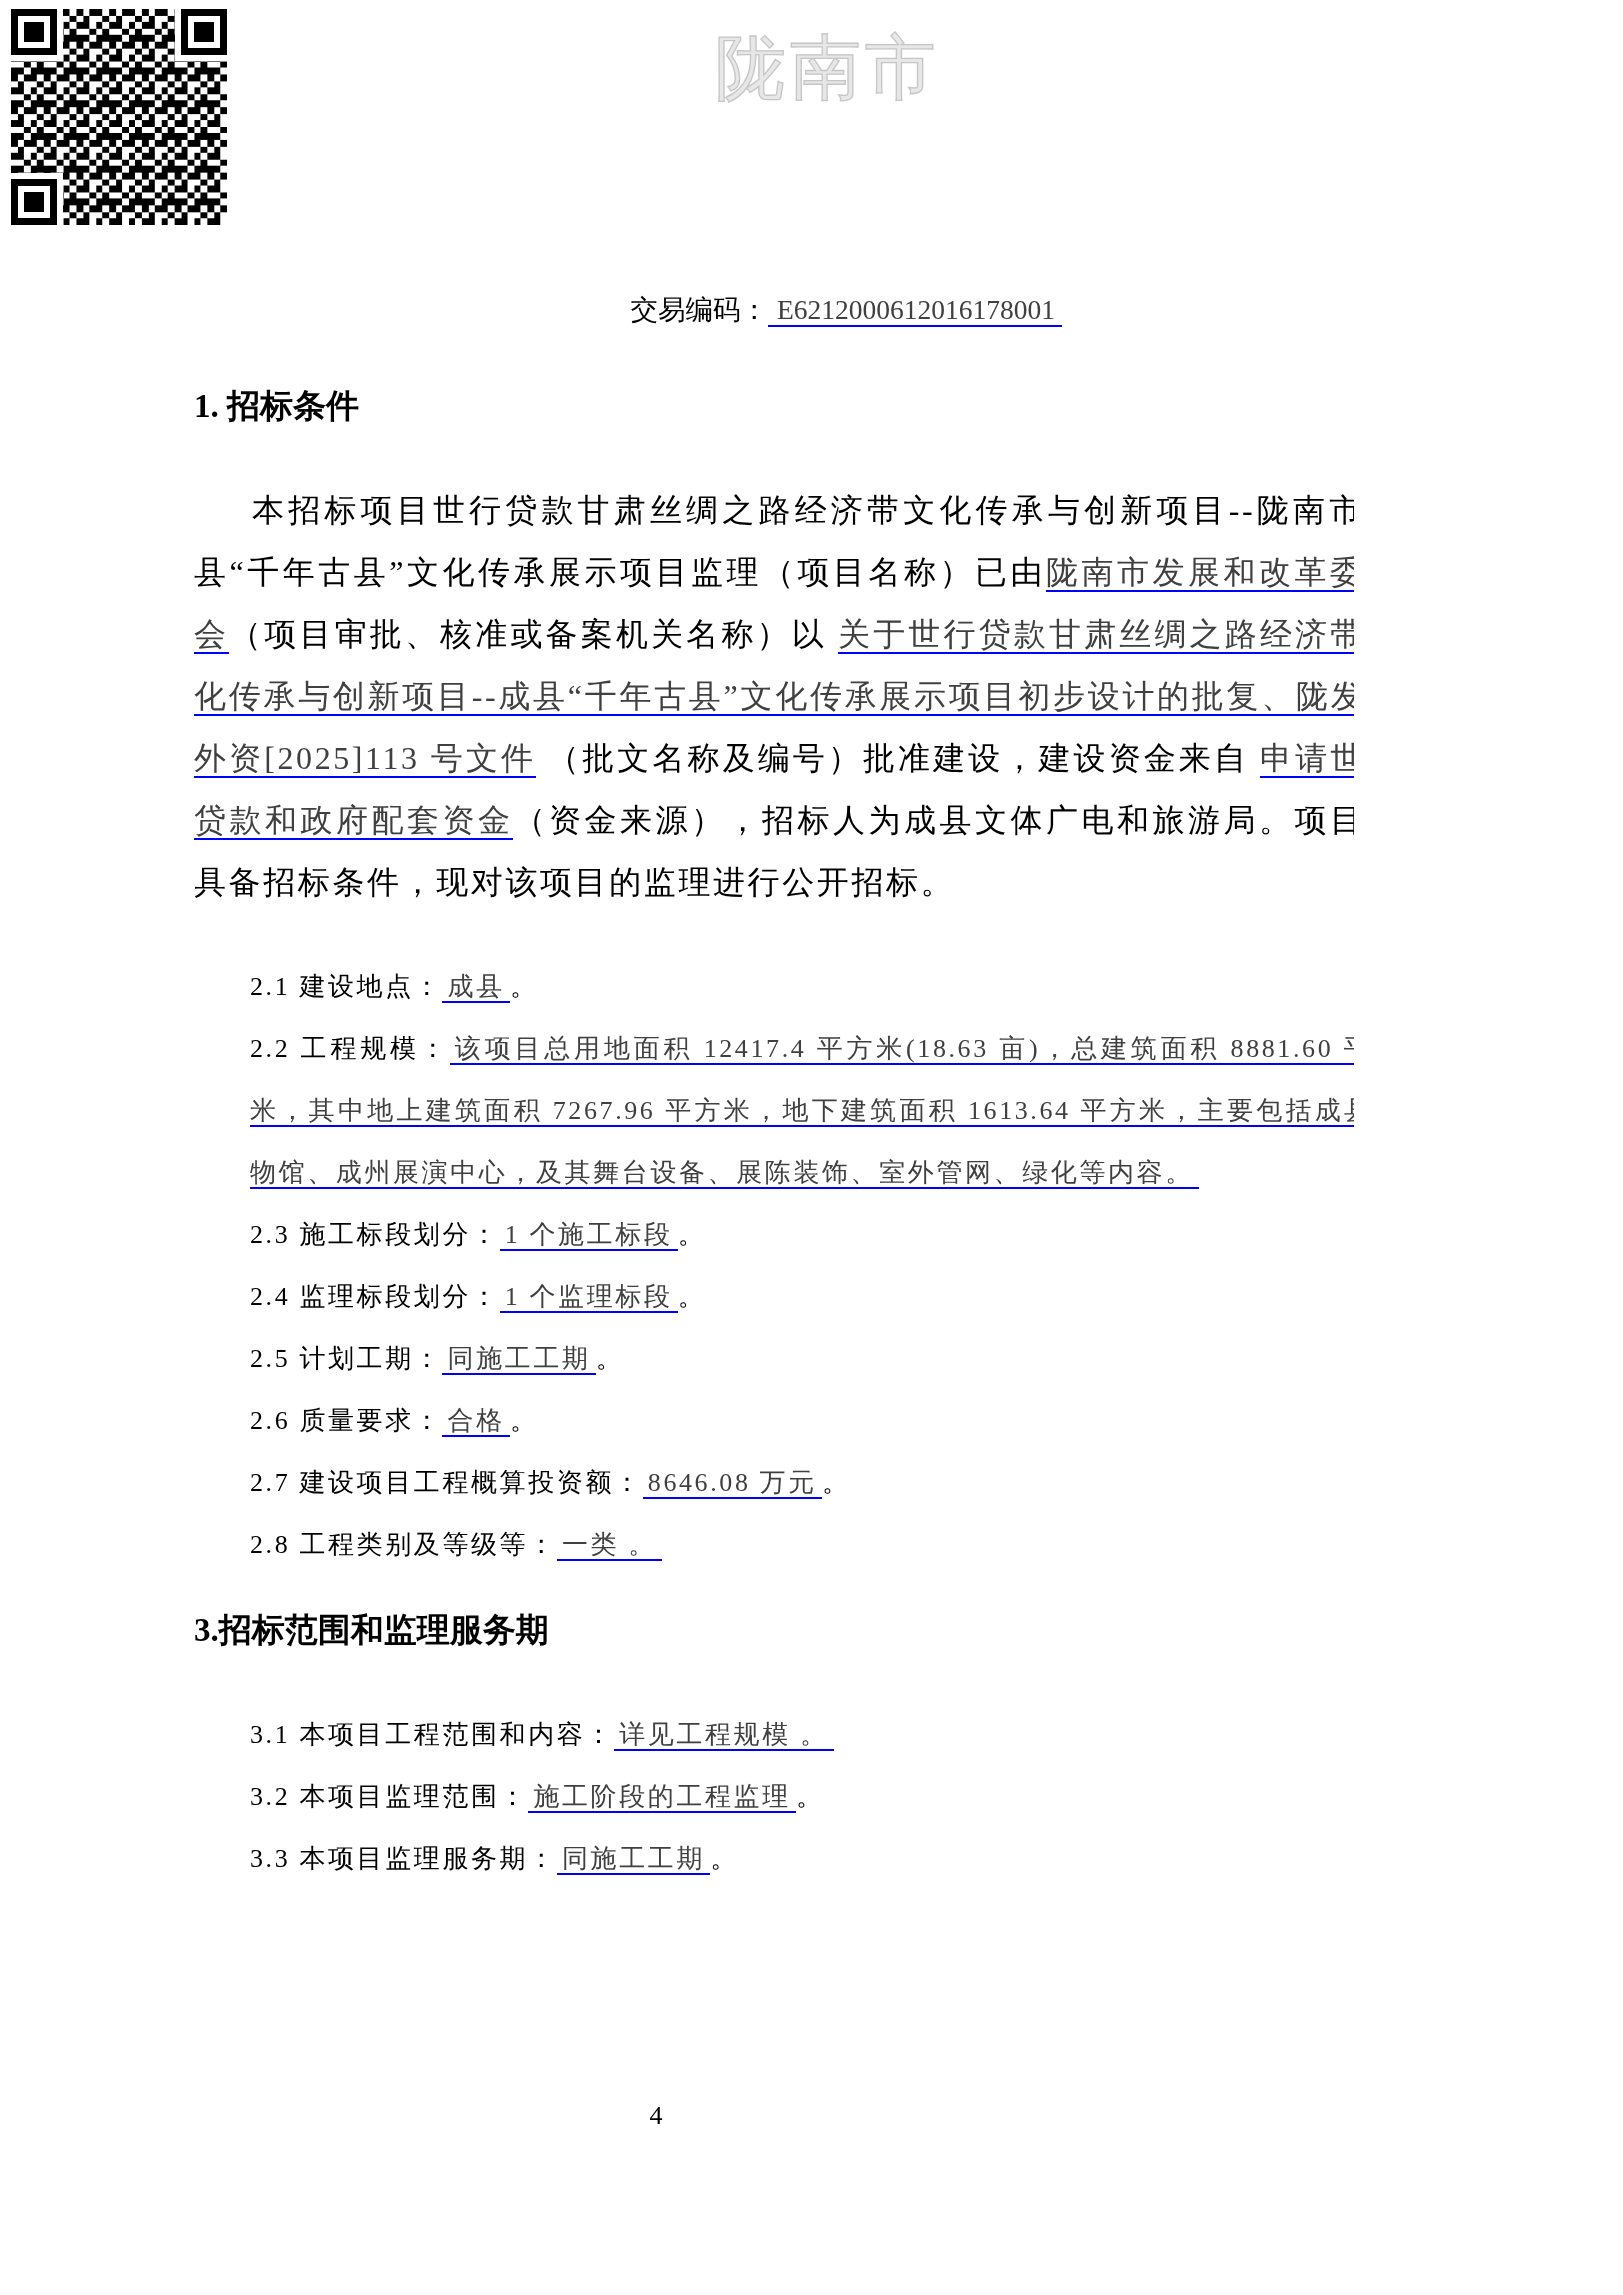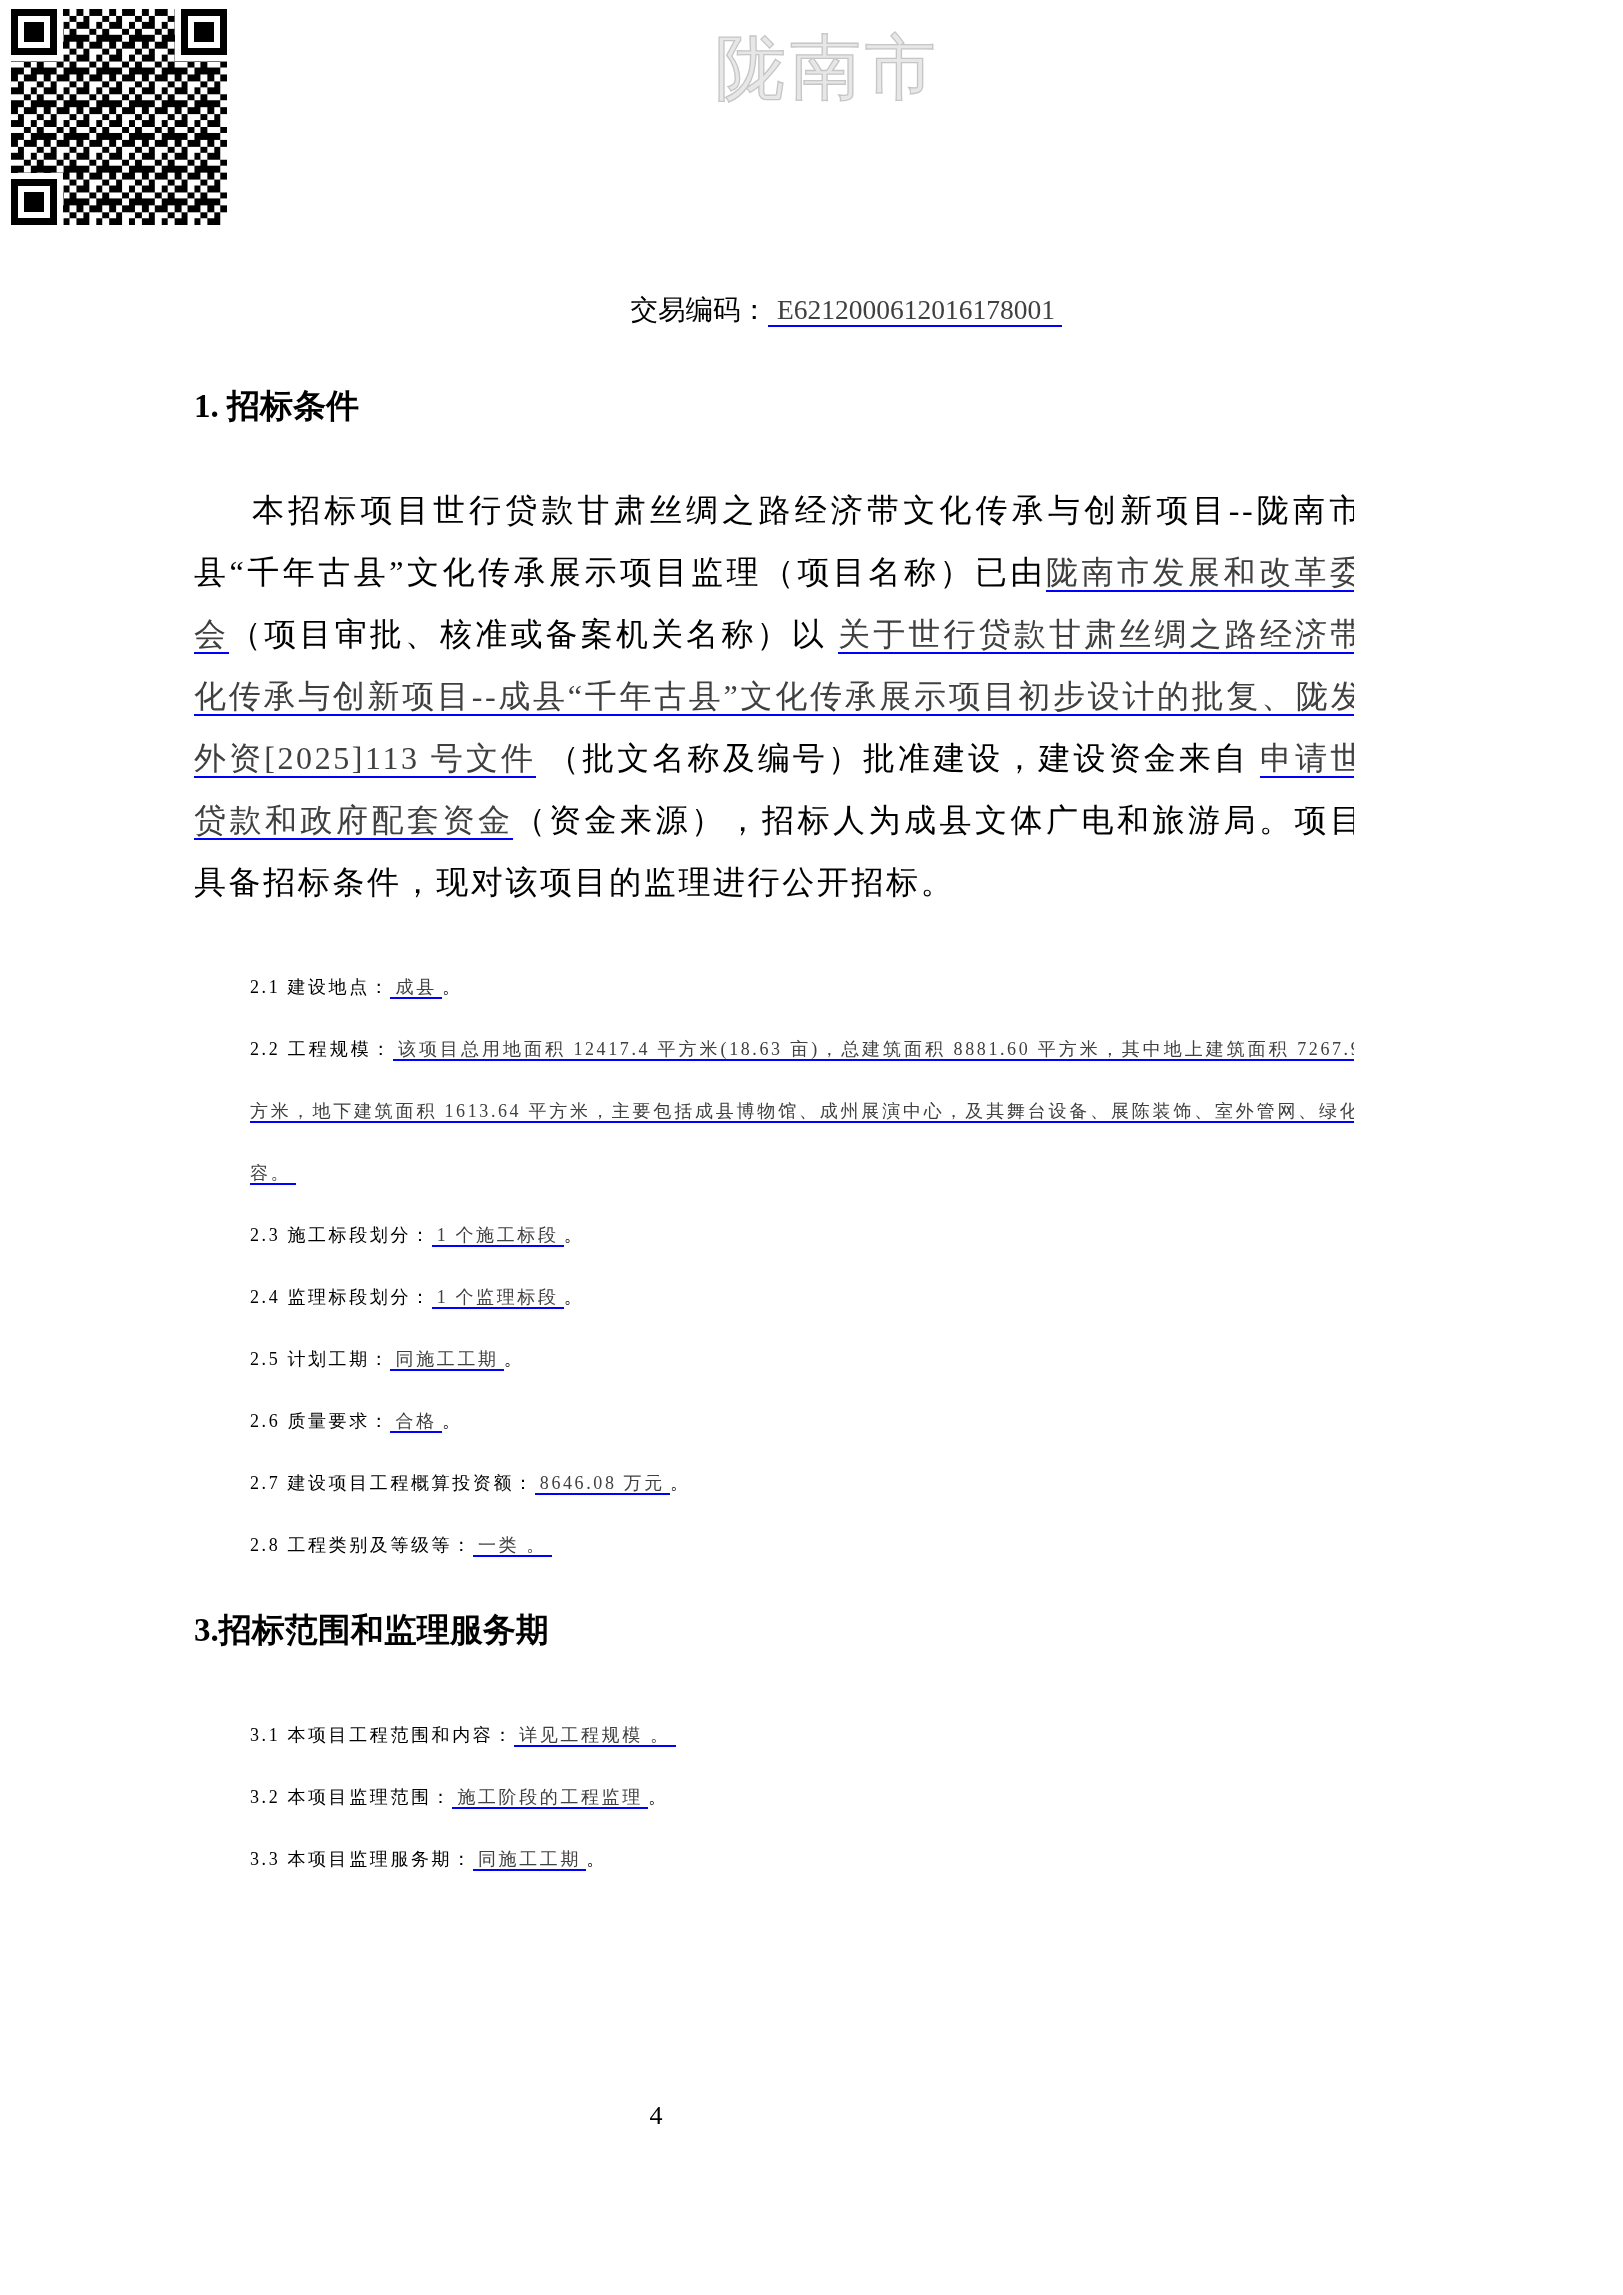--- a/index.html
+++ b/index.html
@@ -31,21 +31,21 @@
     font-family:"Liberation Serif","DejaVu Serif",serif;
   }
   .h-s1 { margin-top:34px; }
   .h-s2 { margin-top:0; }
   .h-s3 { margin-top:23px; }
   .intro {
     margin:42px 0 0 0; font-size:32px; line-height:62px;
     letter-spacing:2.6px; text-align:justify; text-indent:58px;
   }
   .items { margin:43px 0 0 56px; width:1152px; }
-  .item { font-size:18px; line-height:62px; letter-spacing:2.6px; text-align:justify; }
+  .item { font-size:26px; line-height:62px; letter-spacing:2.6px; text-align:justify; }
   .lnk {
     color:#404040; text-decoration:none;
     border-bottom:2px solid #0000ff; cursor:pointer;
   }
   .item .lnk { padding:0 5.2px; }
   .pageno {
     position:absolute; left:0; right:42px; top:2100px;
     text-align:center; font-size:26px; line-height:31px;
   }
 </style>

